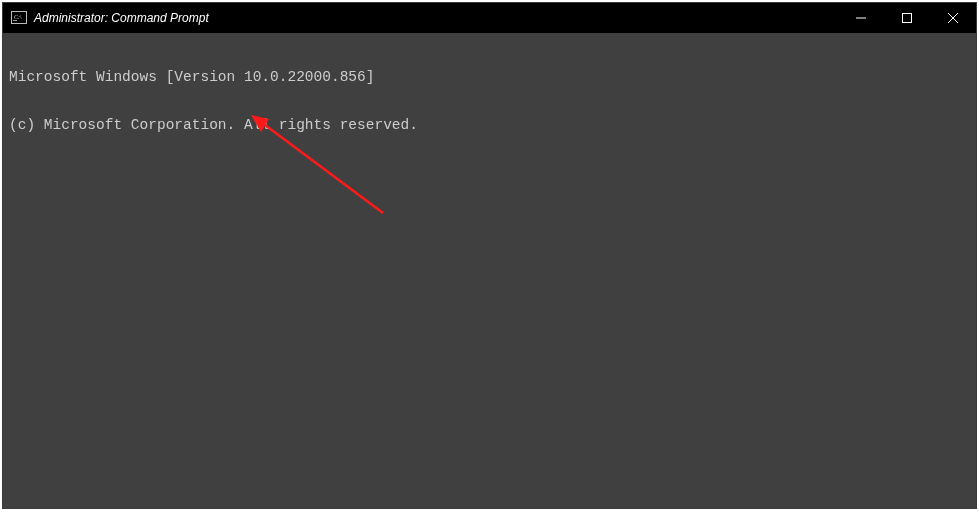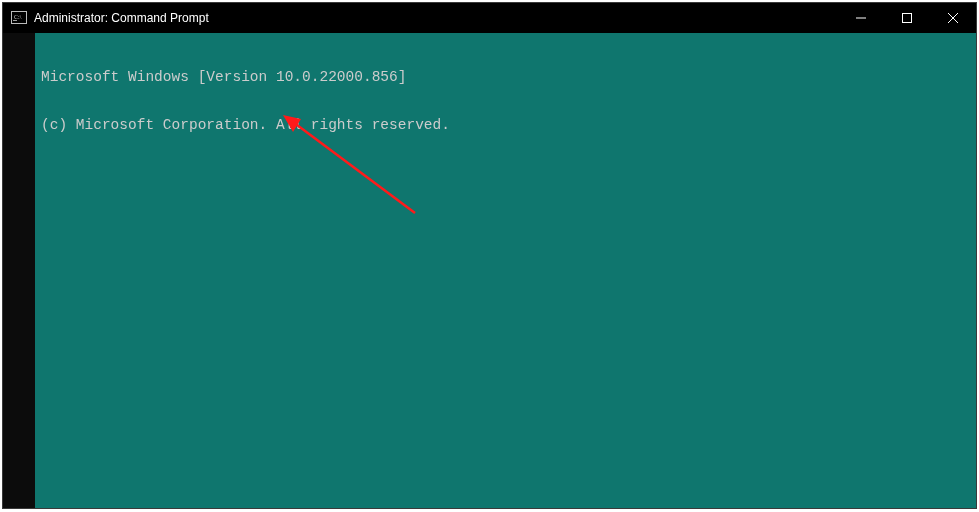--- a/index.html
+++ b/index.html
@@ -26,20 +26,21 @@
       flex-direction: column;
     }
     .titlebar {
       height: 30px;
       background: #000;
       display: flex;
       align-items: center;
       color: #fff;
       font-size: 12px;
       user-select: none;
+      font-style: italic;
     }
     .titlebar-icon {
       width: 16px;
       height: 16px;
       margin-left: 8px;
       margin-right: 7px;
       display: flex;
       align-items: center;
       justify-content: center;
     }
@@ -58,29 +59,28 @@
       display: flex;
       align-items: center;
       justify-content: center;
       color: #fff;
     }
     .win-btn svg {
       display: block;
     }
     .terminal-area {
       flex: 1;
-      background: #0f766e;
+      background: #404040;
       padding: 4px 6px;
       font-family: Consolas, "Courier New", monospace;
       font-size: 14.5px;
       line-height: 16px;
       color: #ccc;
       white-space: pre;
       position: relative;
-      margin-left: 32px;
     }
     .terminal-line {
       white-space: pre;
     }
     .cursor {
       display: inline-block;
       width: 8px;
       height: 15px;
       background: #ccc;
       vertical-align: text-bottom;

